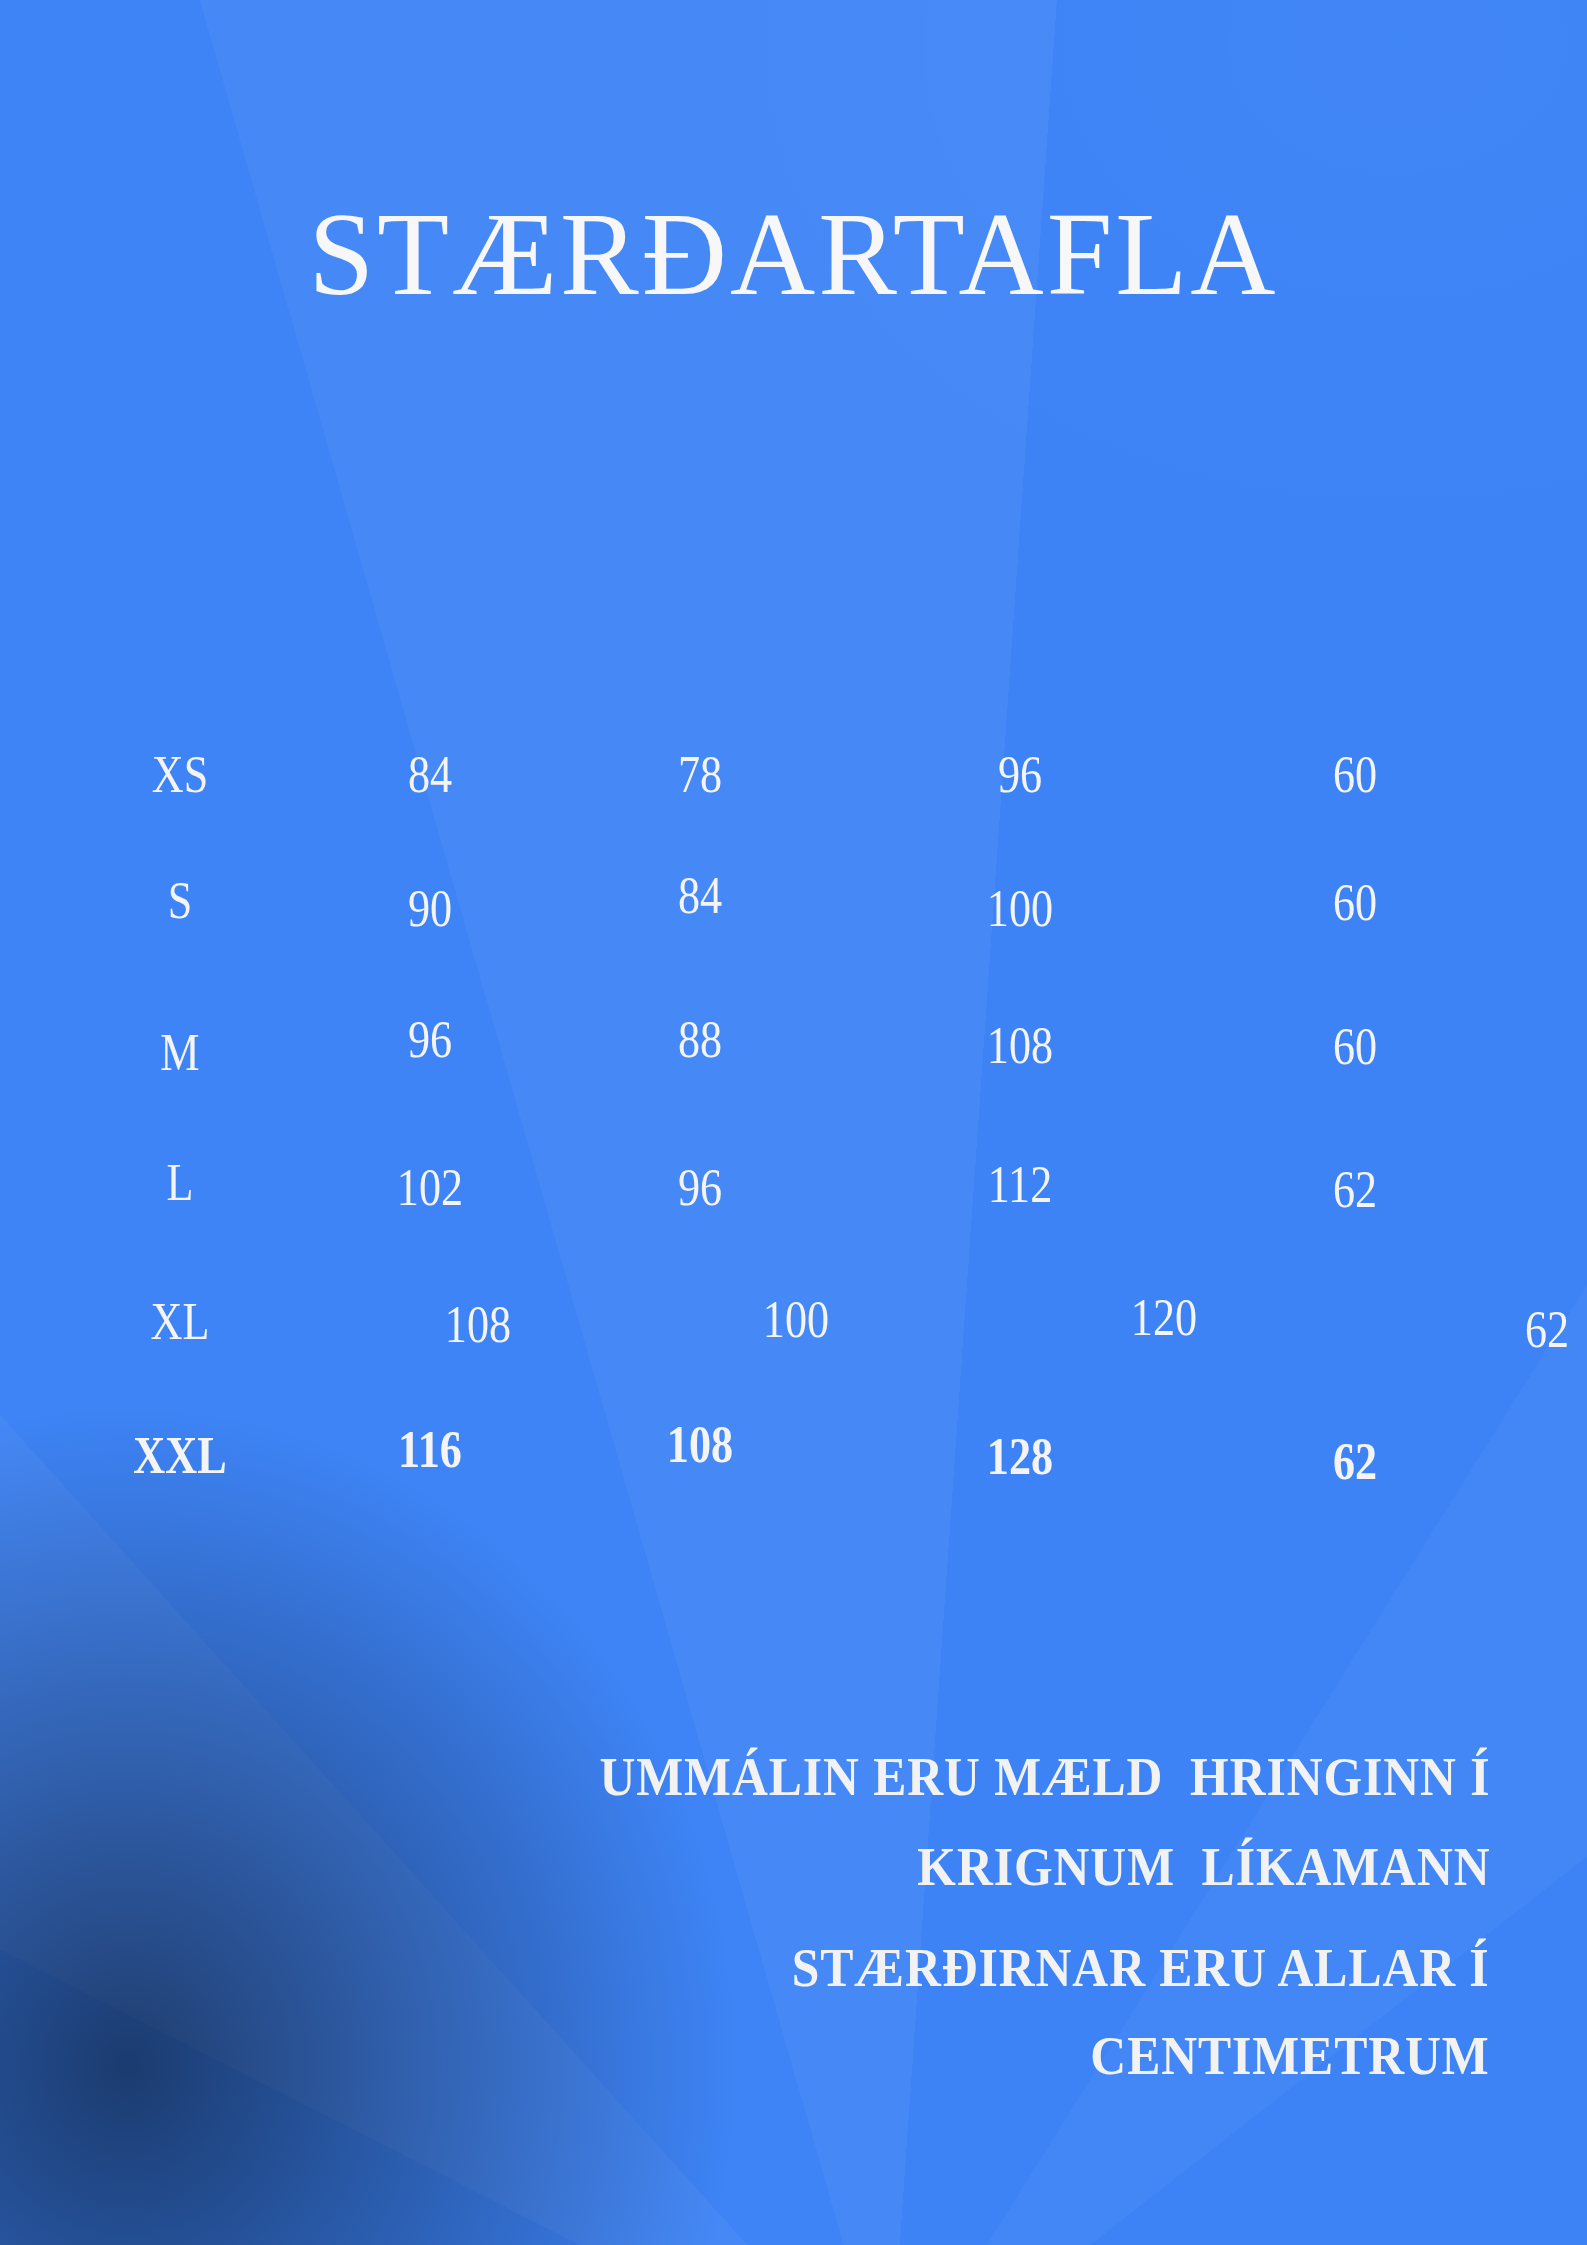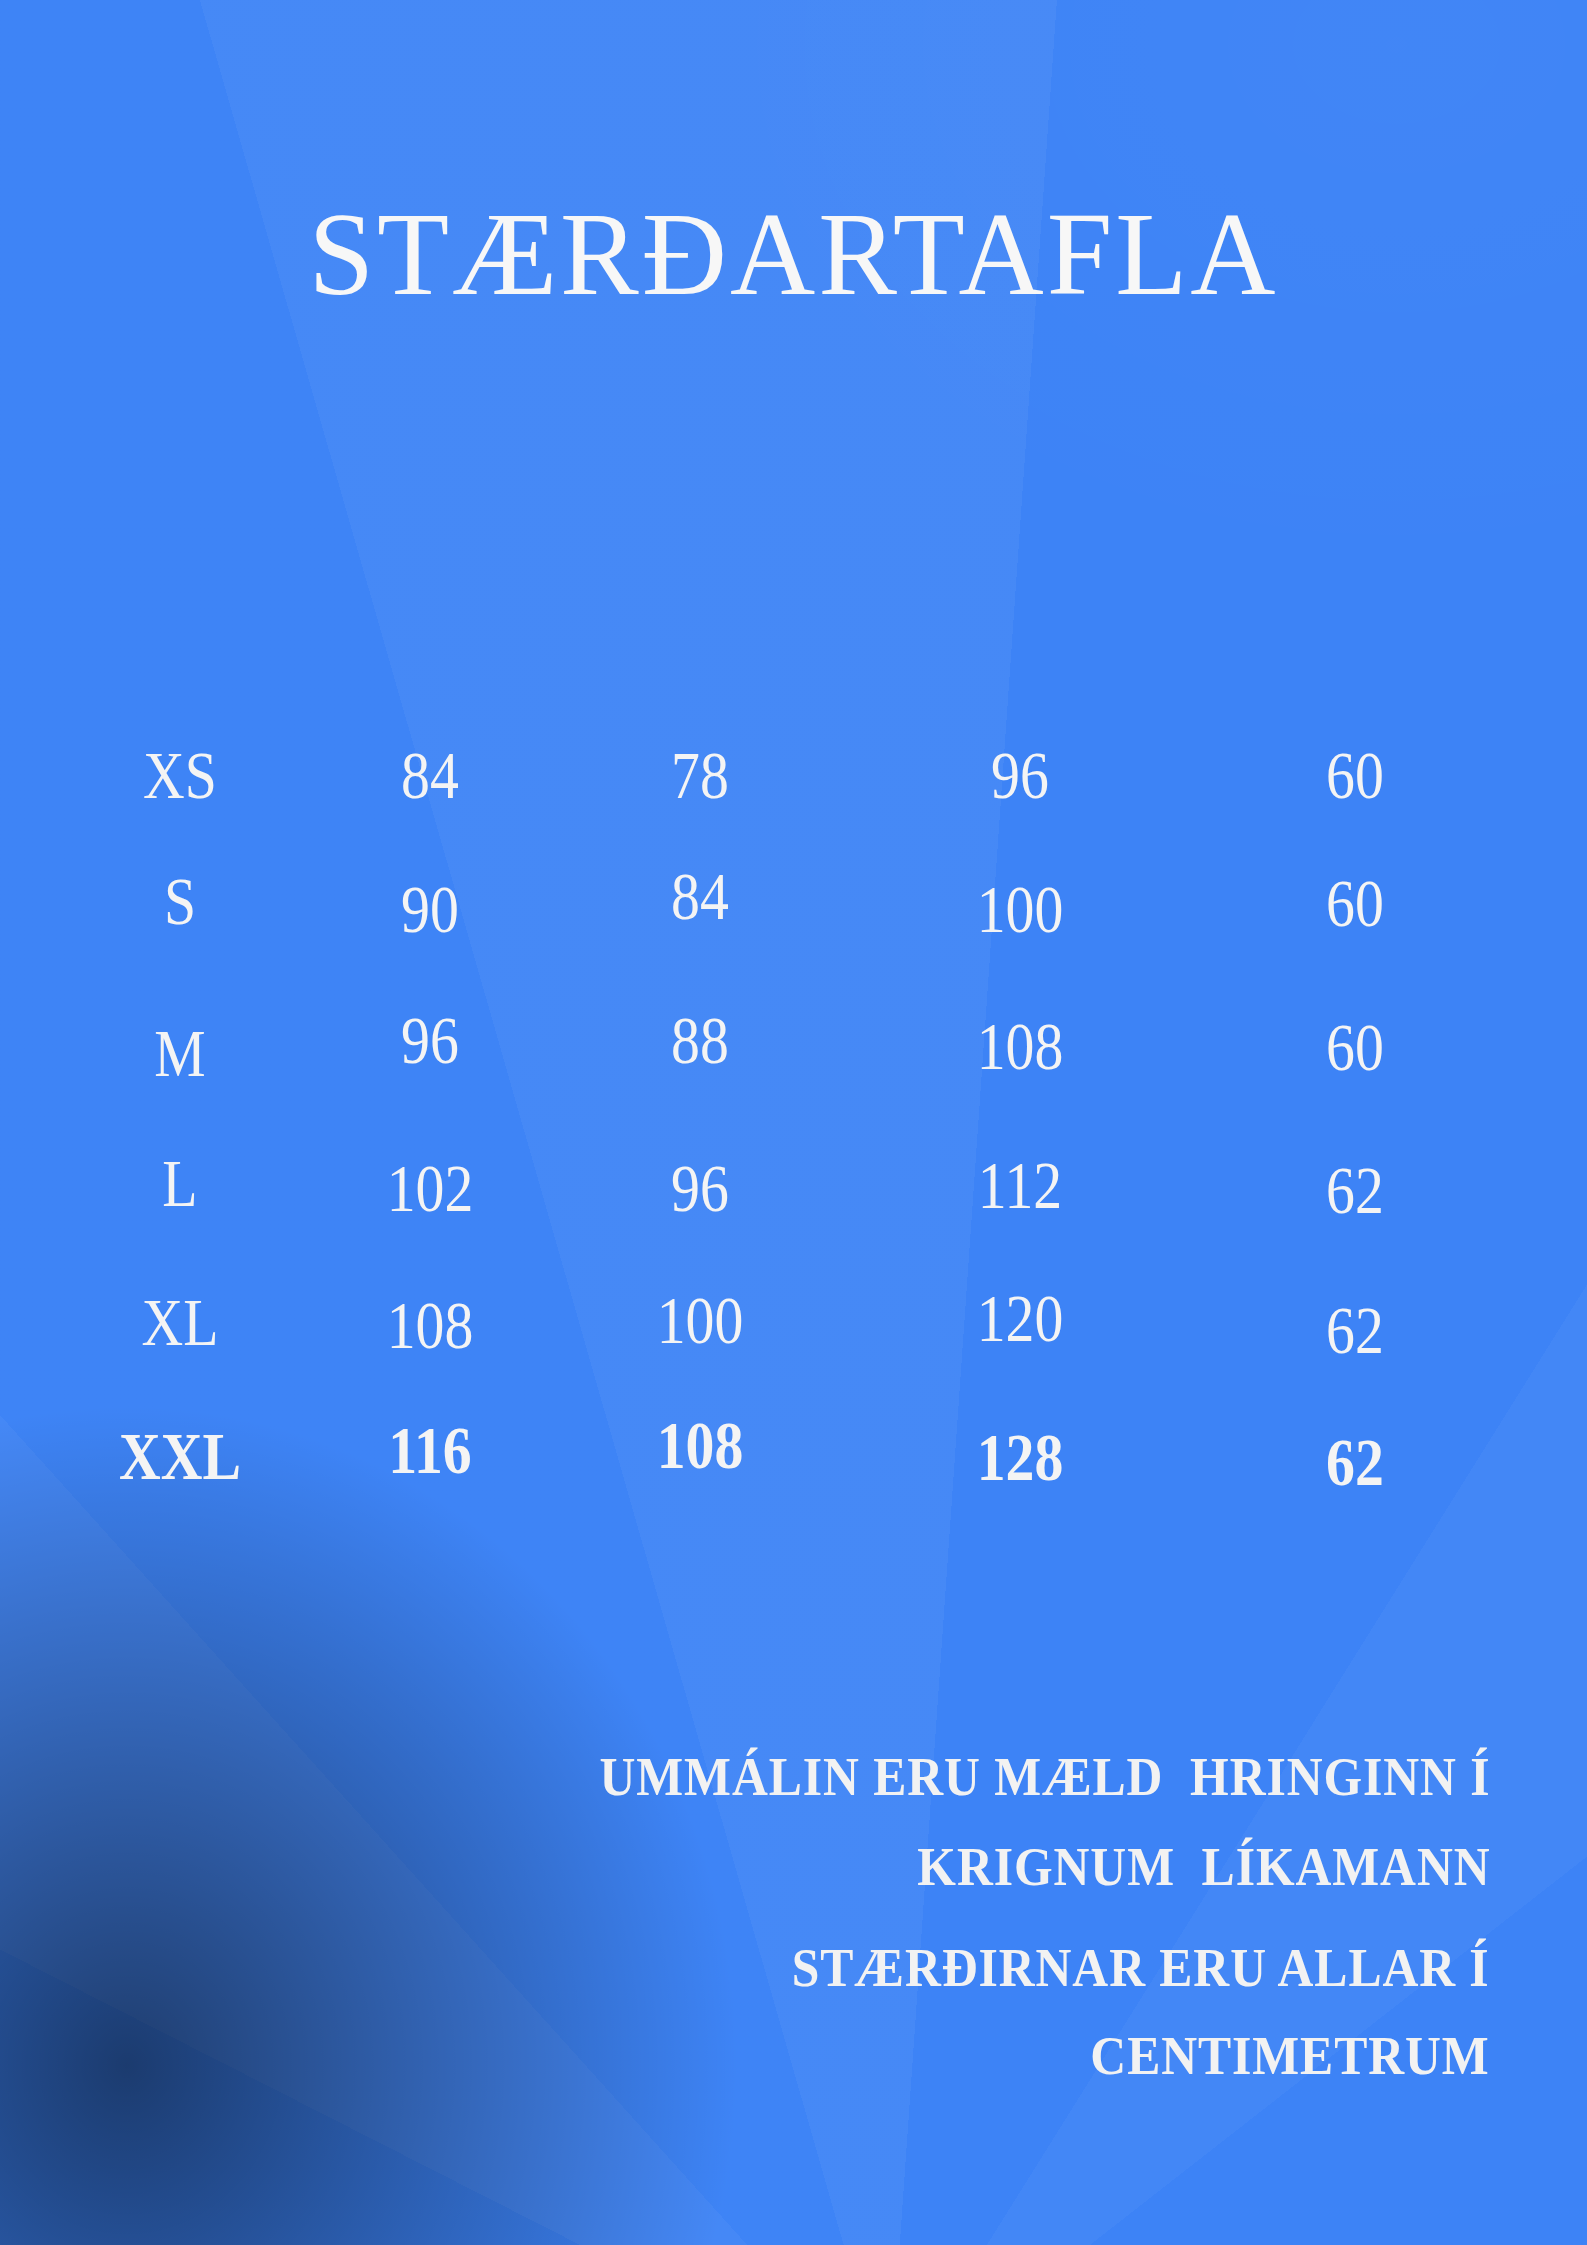--- a/index.html
+++ b/index.html
@@ -55,24 +55,24 @@
     letter-spacing:1px;
   }
   .hcell{
     transform:translateX(var(--jx,0px)) scaleX(0.88);
     transform-origin:center bottom;
   }
   .hcell .hline1{margin-bottom:34px;}
   .hcell .hline2{transform:translateX(10px);}
   .data-row{
     height:72px;
-    font-size:68px;line-height:72px;
+    font-size:52px;line-height:72px;
   }
   .r-xs{top:739px;} .r-s{top:869px;} .r-m{top:1009px;}
-  .r-l{top:1152px;} .r-xl{top:1289px;} .r-xxl{top:1420px;font-weight:bold;}
+  .r-l{top:1152px;} .r-xl{top:1289px;gap:48px;} .r-xxl{top:1420px;font-weight:bold;}
   .note{
     position:absolute;right:97px;
     margin:0;
     text-align:right;
     font-weight:700;
     white-space:pre-wrap;
     transform:scaleX(0.92);
     transform-origin:right center;
     color:#f2f2f2;
     letter-spacing:1px;

